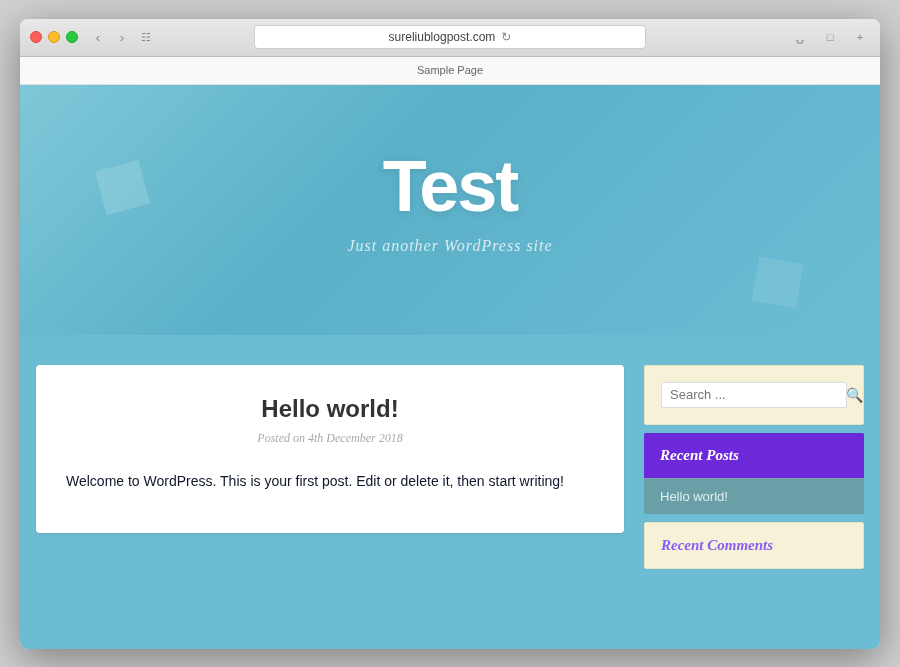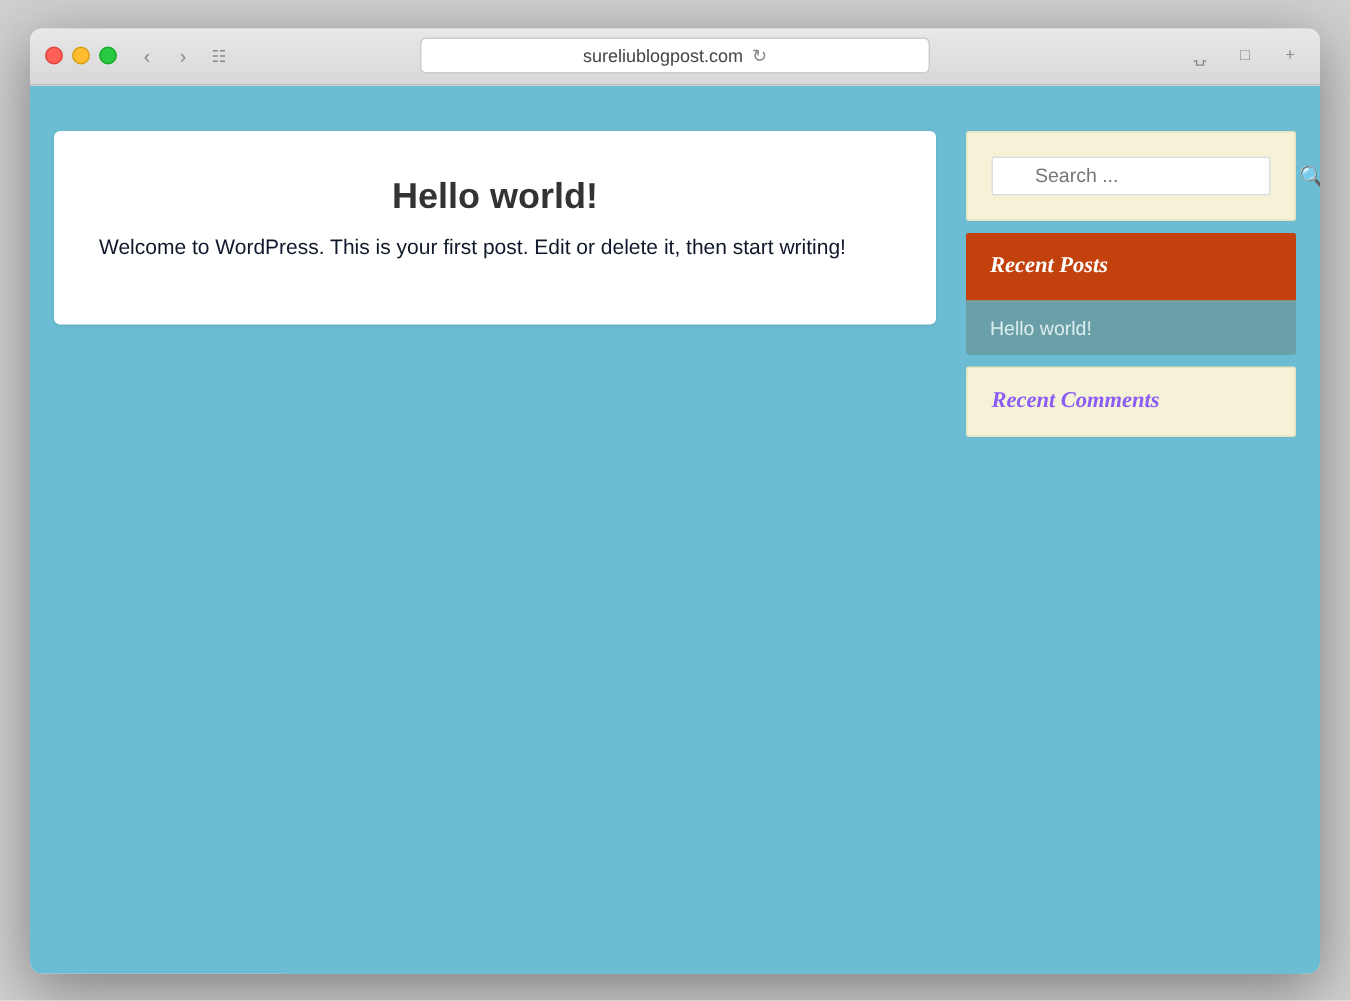--- a/index.html
+++ b/index.html
@@ -80,21 +80,21 @@
       justify-content: center;
       color: #888;
       font-size: 11px;
       margin-left: 4px;
     }
 
     .address-bar-container {
       position: absolute;
       left: 50%;
       transform: translateX(-50%);
-      width: 340px;
+      width: 392px;
       display: flex;
       align-items: center;
     }
 
     .address-bar {
       width: 100%;
       height: 24px;
       background: white;
       border: 1px solid #ccc;
       border-radius: 4px;
@@ -267,21 +267,20 @@
       padding: 4px 8px;
     }
 
     .search-input-field {
       flex: 1;
       border: none;
       outline: none;
       font-size: 13px;
       color: #c2410c;
       background: transparent;
-      margin-left: 20px;
     }
 
     .search-submit {
       background: none;
       border: none;
       cursor: pointer;
       color: #666;
       font-size: 14px;
       padding: 0;
     }
@@ -297,21 +296,21 @@
     .widget-title {
       font-size: 15px;
       font-weight: 700;
       color: white;
       padding: 14px 16px;
       font-style: italic;
       font-family: Georgia, serif;
     }
 
     .widget-recent-posts .widget-title {
-      background: #c2410c;
+      background: #6d28d9;
     }
 
     .recent-post-item {
       background: #6a9fa8;
       padding: 10px 16px;
       font-size: 13px;
       color: #ddeef0;
       border-top: 1px solid rgba(255,255,255,0.1);
     }
 
@@ -368,29 +367,39 @@
       </div>
     </div>
 
     <div class="browser-toolbar-right">
       <div class="window-btn">⍽</div>
       <div class="window-btn">□</div>
       <div class="window-btn">+</div>
     </div>
   </div>
 
+  <div class="site-nav">
+    <a class="site-nav-link">Sample Page</a>
+  </div>
 
   <div class="website-content">
 
+    <div class="hero">
+      <div class="sticky-note sticky-note-1"></div>
+      <h1 class="site-title">Test</h1>
+      <p class="site-tagline">Just another WordPress site</p>
+      <div class="sticky-note sticky-note-2"></div>
+    </div>
 
     <div class="main-layout">
 
       <div class="posts-area">
         <div class="post-card">
           <h2 class="post-title">Hello world!</h2>
+          <p class="post-meta">Posted on 4th December 2018</p>
           <div class="post-content">Welcome to WordPress. This is your first post. Edit or delete it, then start writing!</div>
         </div>
       </div>
 
       <div class="sidebar">
 
         <div class="widget-search">
           <div class="search-box">
             <input class="search-input-field" type="text" placeholder="Search ..." style="">
             <button class="search-submit">🔍</button>

